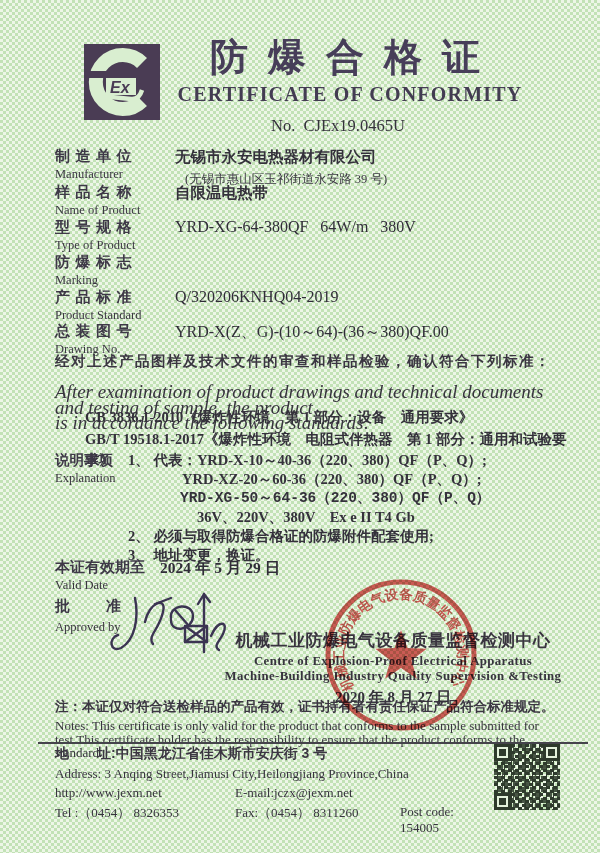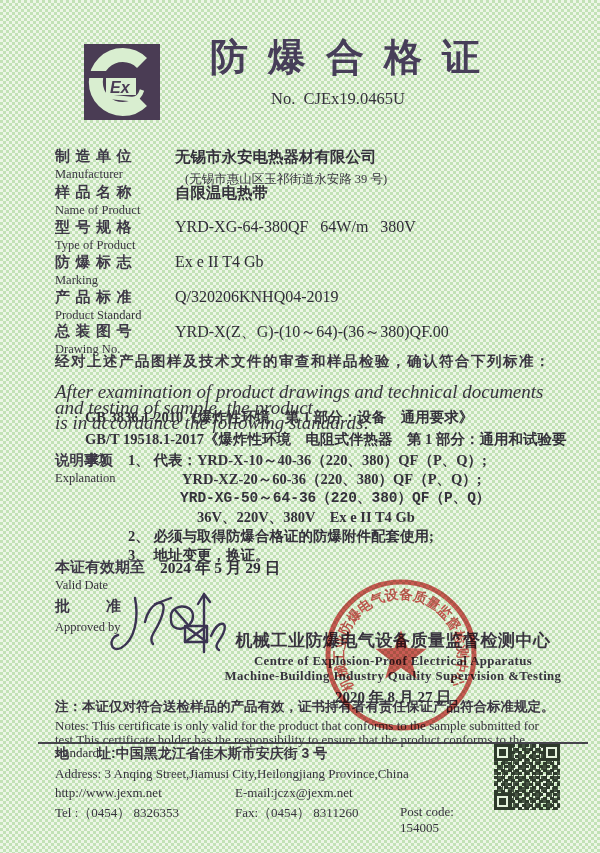--- a/index.html
+++ b/index.html
@@ -106,20 +106,21 @@
       <path d="M 58 19 A 27 27 0 1 0 58 57" stroke="#d9eed0" stroke-width="14" fill="none"></path>
       <rect x="2" y="27" width="50" height="7" fill="#4a3c54"></rect>
       <rect x="22" y="34" width="30" height="17" fill="#d9eed0"></rect>
       <path d="M 16 60 q 2 -9 11 -7 l 20 2 q 8 1 11 -9" stroke="#d9eed0" stroke-width="4.5" fill="none"></path>
       <text x="26" y="49" font-size="16" font-weight="bold" font-style="italic" fill="#4a3c54" font-family="Liberation Sans, DejaVu Sans, sans-serif">Ex</text>
     </svg>
   </div>
 
   <div class="title-block">
     <div class="title-cn hei">防爆合格证</div>
+    <div class="title-en">CERTIFICATE OF CONFORMITY</div>
     <div class="cert-no pre">No.  CJEx19.0465U</div>
   </div>
 
   <div class="frow" style="top:147px">
     <div class="flabel">
       <div class="flabel-cn">制造单位</div>
       <div class="flabel-en">Manufacturer</div>
     </div>
     <div class="fvalue">
       <div class="v-hei pre">无锡市永安电热器材有限公司</div>
@@ -141,23 +142,20 @@
       <div class="flabel-en">Type of Product</div>
     </div>
     <div class="fvalue">
       <div class="v-song pre">YRD-XG-64-380QF   64W/m   380V</div>
     </div>
   </div>
   <div class="frow" style="top:253px">
     <div class="flabel">
       <div class="flabel-cn">防爆标志</div>
       <div class="flabel-en">Marking</div>
-    </div>
-    <div class="fvalue">
-      <div class="v-song pre">Ex e II T4 Gb</div>
     </div>
   </div>
   <div class="frow" style="top:288px">
     <div class="flabel">
       <div class="flabel-cn">产品标准</div>
       <div class="flabel-en">Product Standard</div>
     </div>
     <div class="fvalue">
       <div class="v-song pre">Q/320206KNHQ04-2019</div>
     </div>

